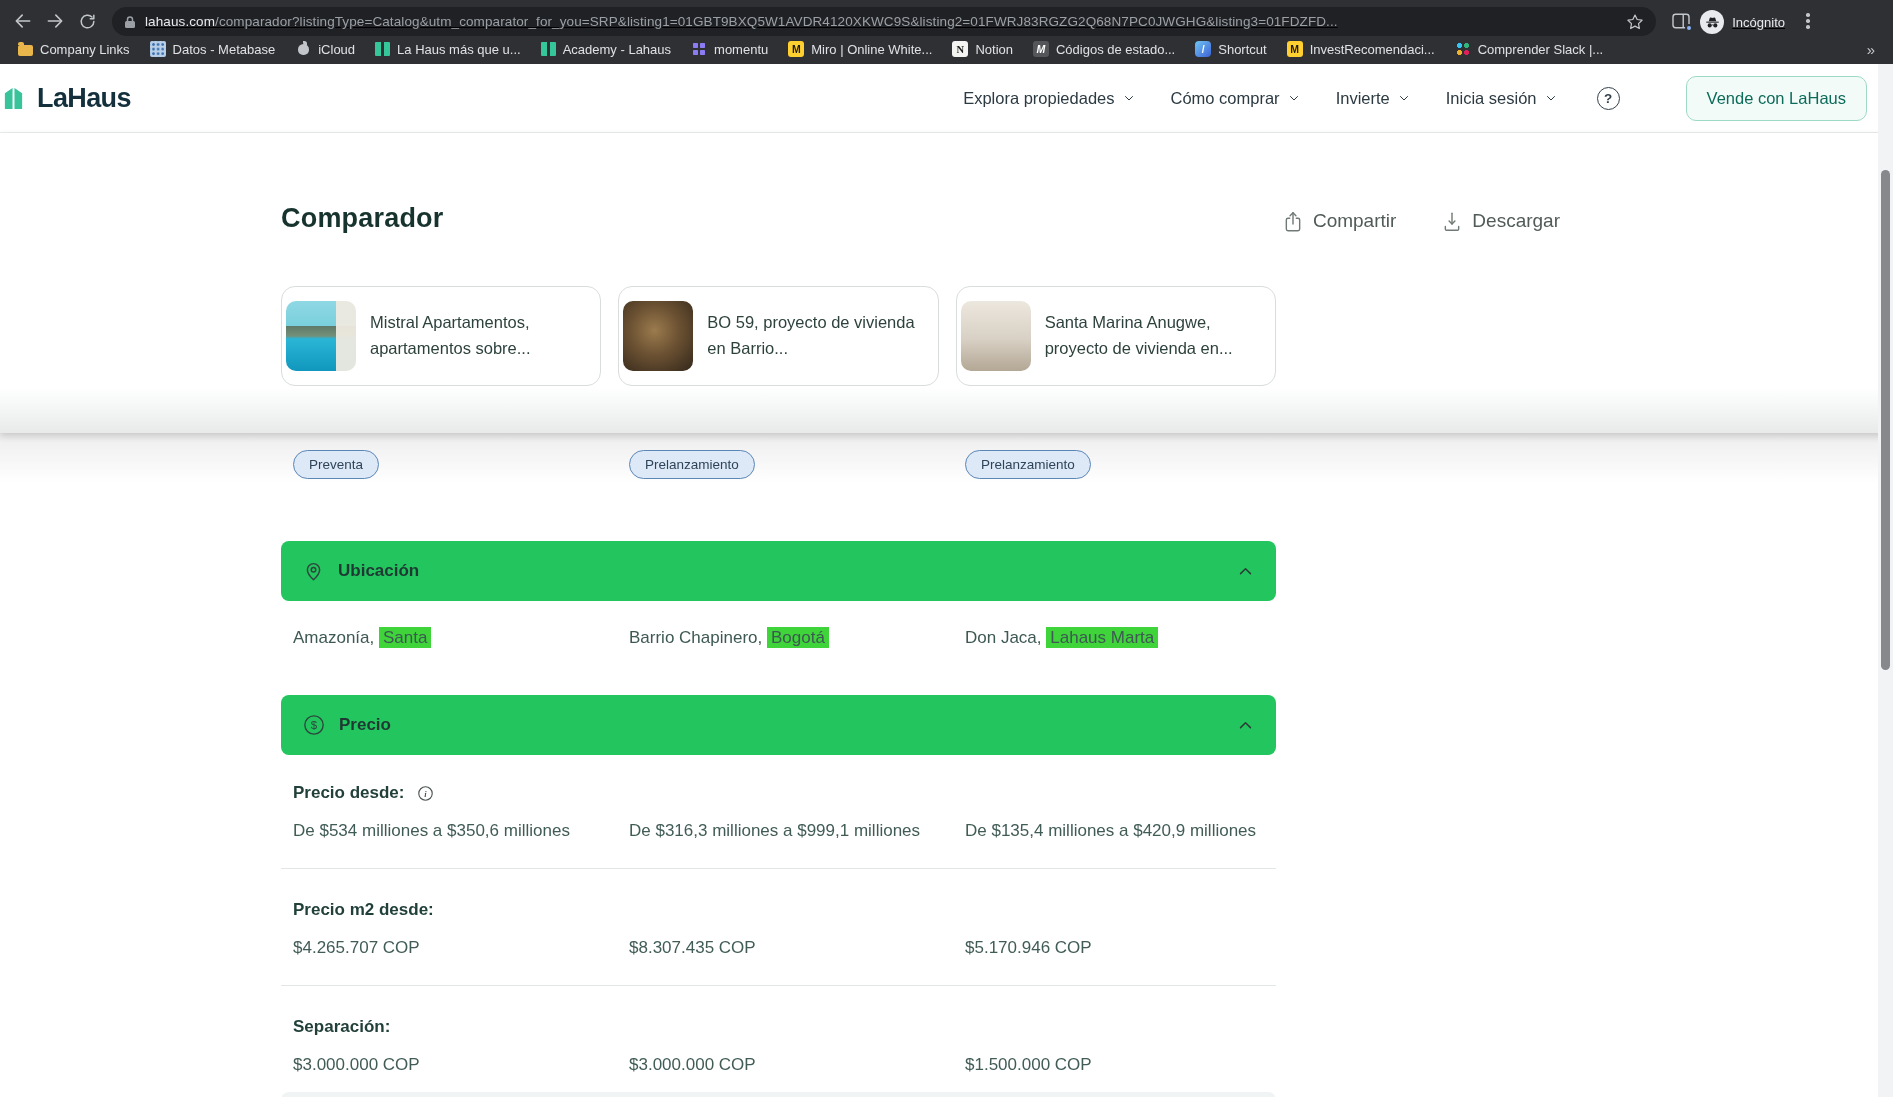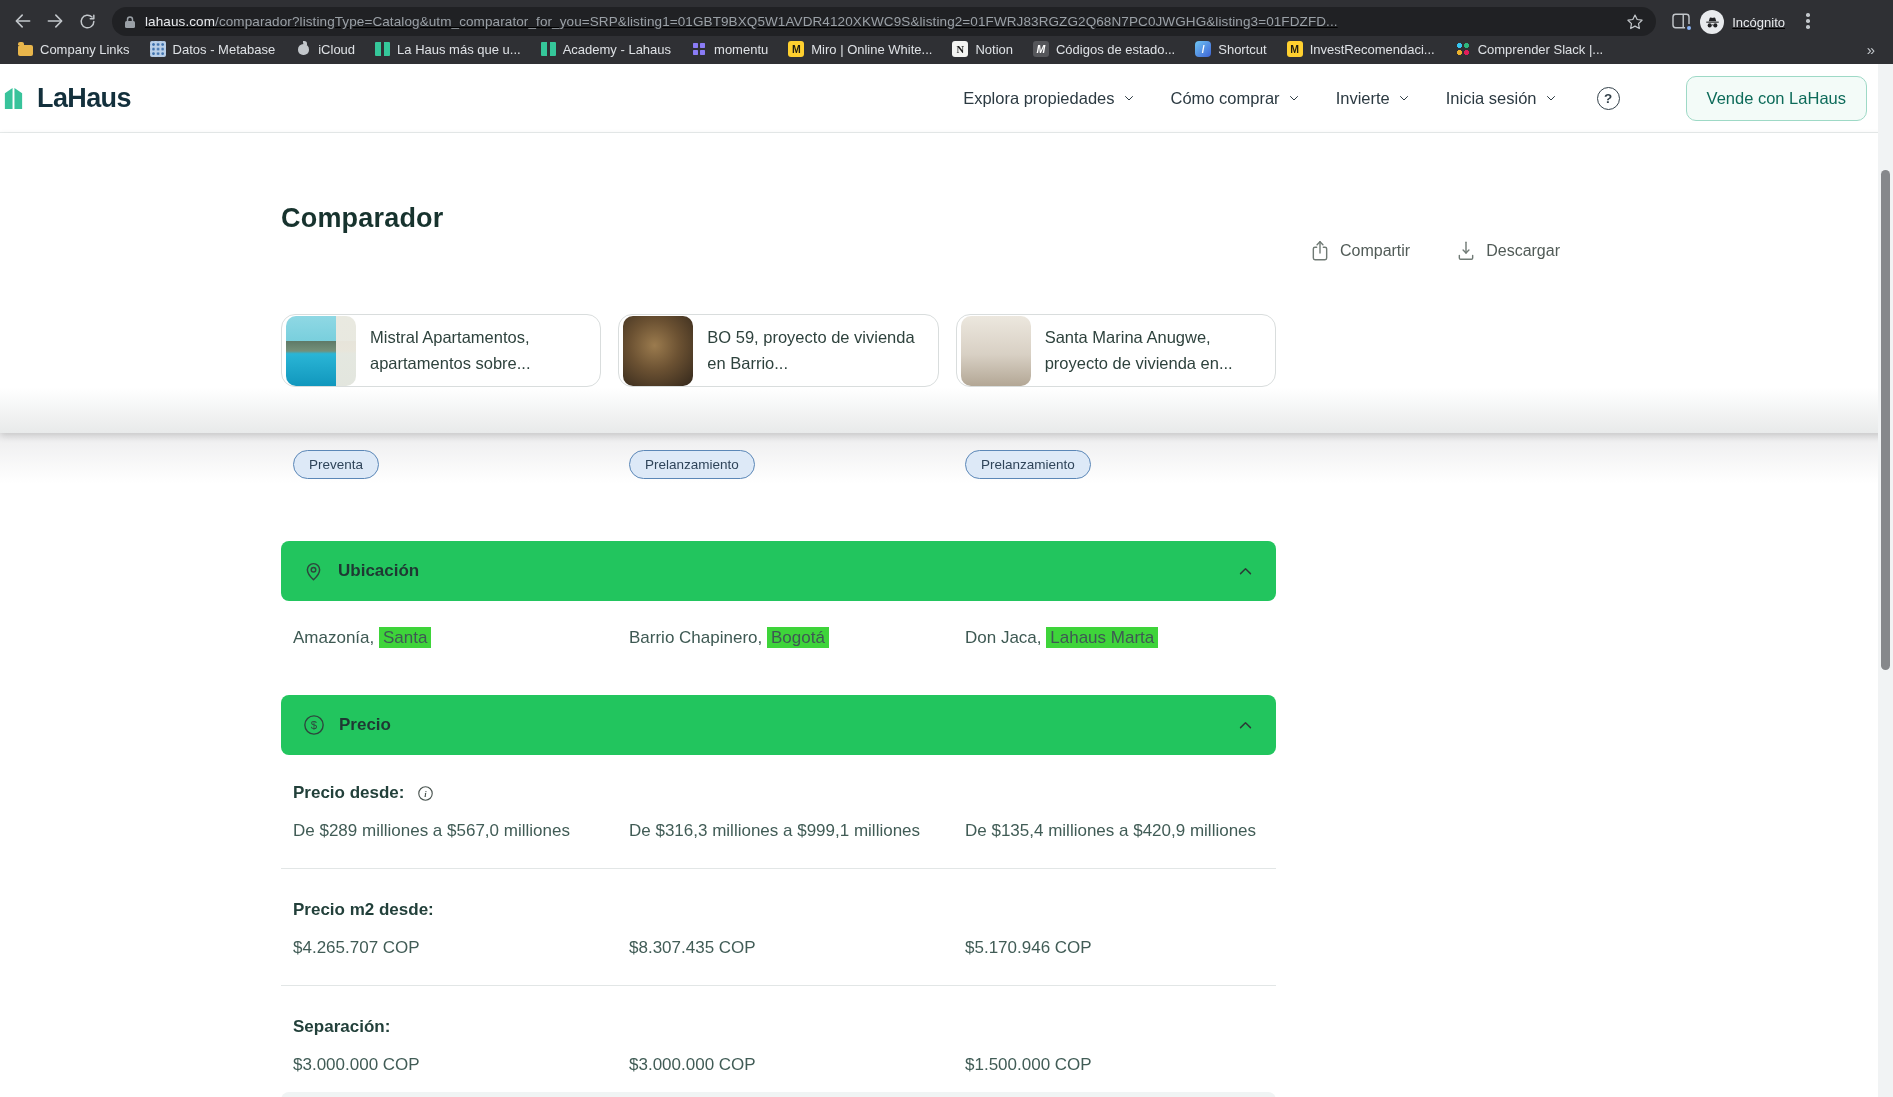--- a/index.html
+++ b/index.html
@@ -59,26 +59,26 @@
   .logo { display:flex; align-items:center; gap:12px; }
   .logo-text { font-size:27px; font-weight:700; color:#13303c; letter-spacing:-0.6px; }
   .main-nav { margin-left:auto; display:flex; align-items:center; gap:36px; }
   .nav-item { display:flex; align-items:center; gap:8px; font-size:16.5px; color:#2c3a42; cursor:pointer; }
   .help-ic { width:23px; height:23px; border:1.7px solid #33414a; border-radius:50%; display:flex; align-items:center; justify-content:center; color:#33414a; font-size:13.5px; font-weight:bold; margin-left:4px; }
   .help-ic::after { content:"?"; }
   .cta-btn { margin-left:30px; padding:12px 20px; border:1px solid #9ed9c6; border-radius:10px; background:#f3fbf8; color:#0d6b5a; font-size:16.5px; font-family:"Liberation Sans", sans-serif; cursor:pointer; }
 
   
   .sticky-area { height:300px; background:linear-gradient(#ffffff 85%, #e8eaea 100%); box-shadow:0 3px 7px rgba(0,0,0,.16); position:relative; padding-top:70px; }
-  .title-row { margin-left:281px; width:1279px; display:flex; align-items:flex-start;flex-direction:column; }
+  .title-row { margin-left:281px; width:1279px; display:flex; align-items:center; }
   .page-title { margin:0; font-size:27px; font-weight:700; color:#17332e; letter-spacing:.2px; }
   .actions { margin-left:auto; display:flex; align-items:center; gap:46px; margin-top:5px; }
-  .action { display:flex; align-items:center; gap:10px; color:#515b57; font-size:16px; cursor:pointer; }
+  .action { display:flex; align-items:center; gap:10px; color:#515b57; font-size:19px; cursor:pointer; }
   .cards { margin-left:281px; width:995px; display:grid; grid-template-columns:repeat(3,1fr); gap:17px; margin-top:52px; }
-  .card { height:73px; border:1px solid #d9dddd; border-radius:14px; background:#fff; display:flex; align-items:center; gap:14px; padding:4px; cursor:pointer; }
+  .card { height:100px; border:1px solid #d9dddd; border-radius:14px; background:#fff; display:flex; align-items:center; gap:14px; padding:4px; cursor:pointer; }
   .thumb { width:70px; height:70px; border-radius:10px; flex:0 0 70px; }
   .thumb.t1 { background-image:
       linear-gradient(90deg, rgba(0,0,0,0) 72%, rgba(238,234,224,.95) 72%),
       linear-gradient(180deg,#8fd8e4 0%,#79cfdd 36%,#5f7a68 36%,#74907a 50%,#2ab5d6 54%,#1197bd 100%); }
   .thumb.t2 { background:radial-gradient(circle at 45% 42%, #9b7b4e 0%, #6b5132 45%, #33271b 100%); }
   .thumb.t3 { background:linear-gradient(180deg,#ece7de 0%,#d8d0c4 55%,#b3a795 100%); }
   .card-title { font-size:16.5px; color:#2e423d; line-height:1.55; padding-right:6px; }
 
   
   .badge-row { background:linear-gradient(#ededee, #ffffff 72%); padding:17px 0 24px; }
@@ -354,21 +354,21 @@
 <div class="row-label">
   <span>Precio desde:</span>
   <span style="display:flex;">
     <svg width="17" height="17" viewBox="0 0 24 24">
         <circle cx="12" cy="12" r="9.5" fill="none" stroke="#4a5450" stroke-width="1.6"></circle>
         <text x="12" y="16.6" text-anchor="middle" font-size="12" fill="#4a5450" font-family="Liberation Serif, serif" font-style="italic">i</text>
       </svg>
   </span>
 </div>
 <div class="cols values-row">
-  <div class="cell">De $289 milliones a $567,0 milliones</div>
+  <div class="cell">De $534 milliones a $350,6 milliones</div>
   <div class="cell">De $316,3 milliones a $999,1 milliones</div>
   <div class="cell">De $135,4 milliones a $420,9 milliones</div>
 </div>
 
 <hr class="rule">
 
 <div class="row-label">
   <span>Precio m2 desde:</span>
 </div>
 <div class="cols values-row">

